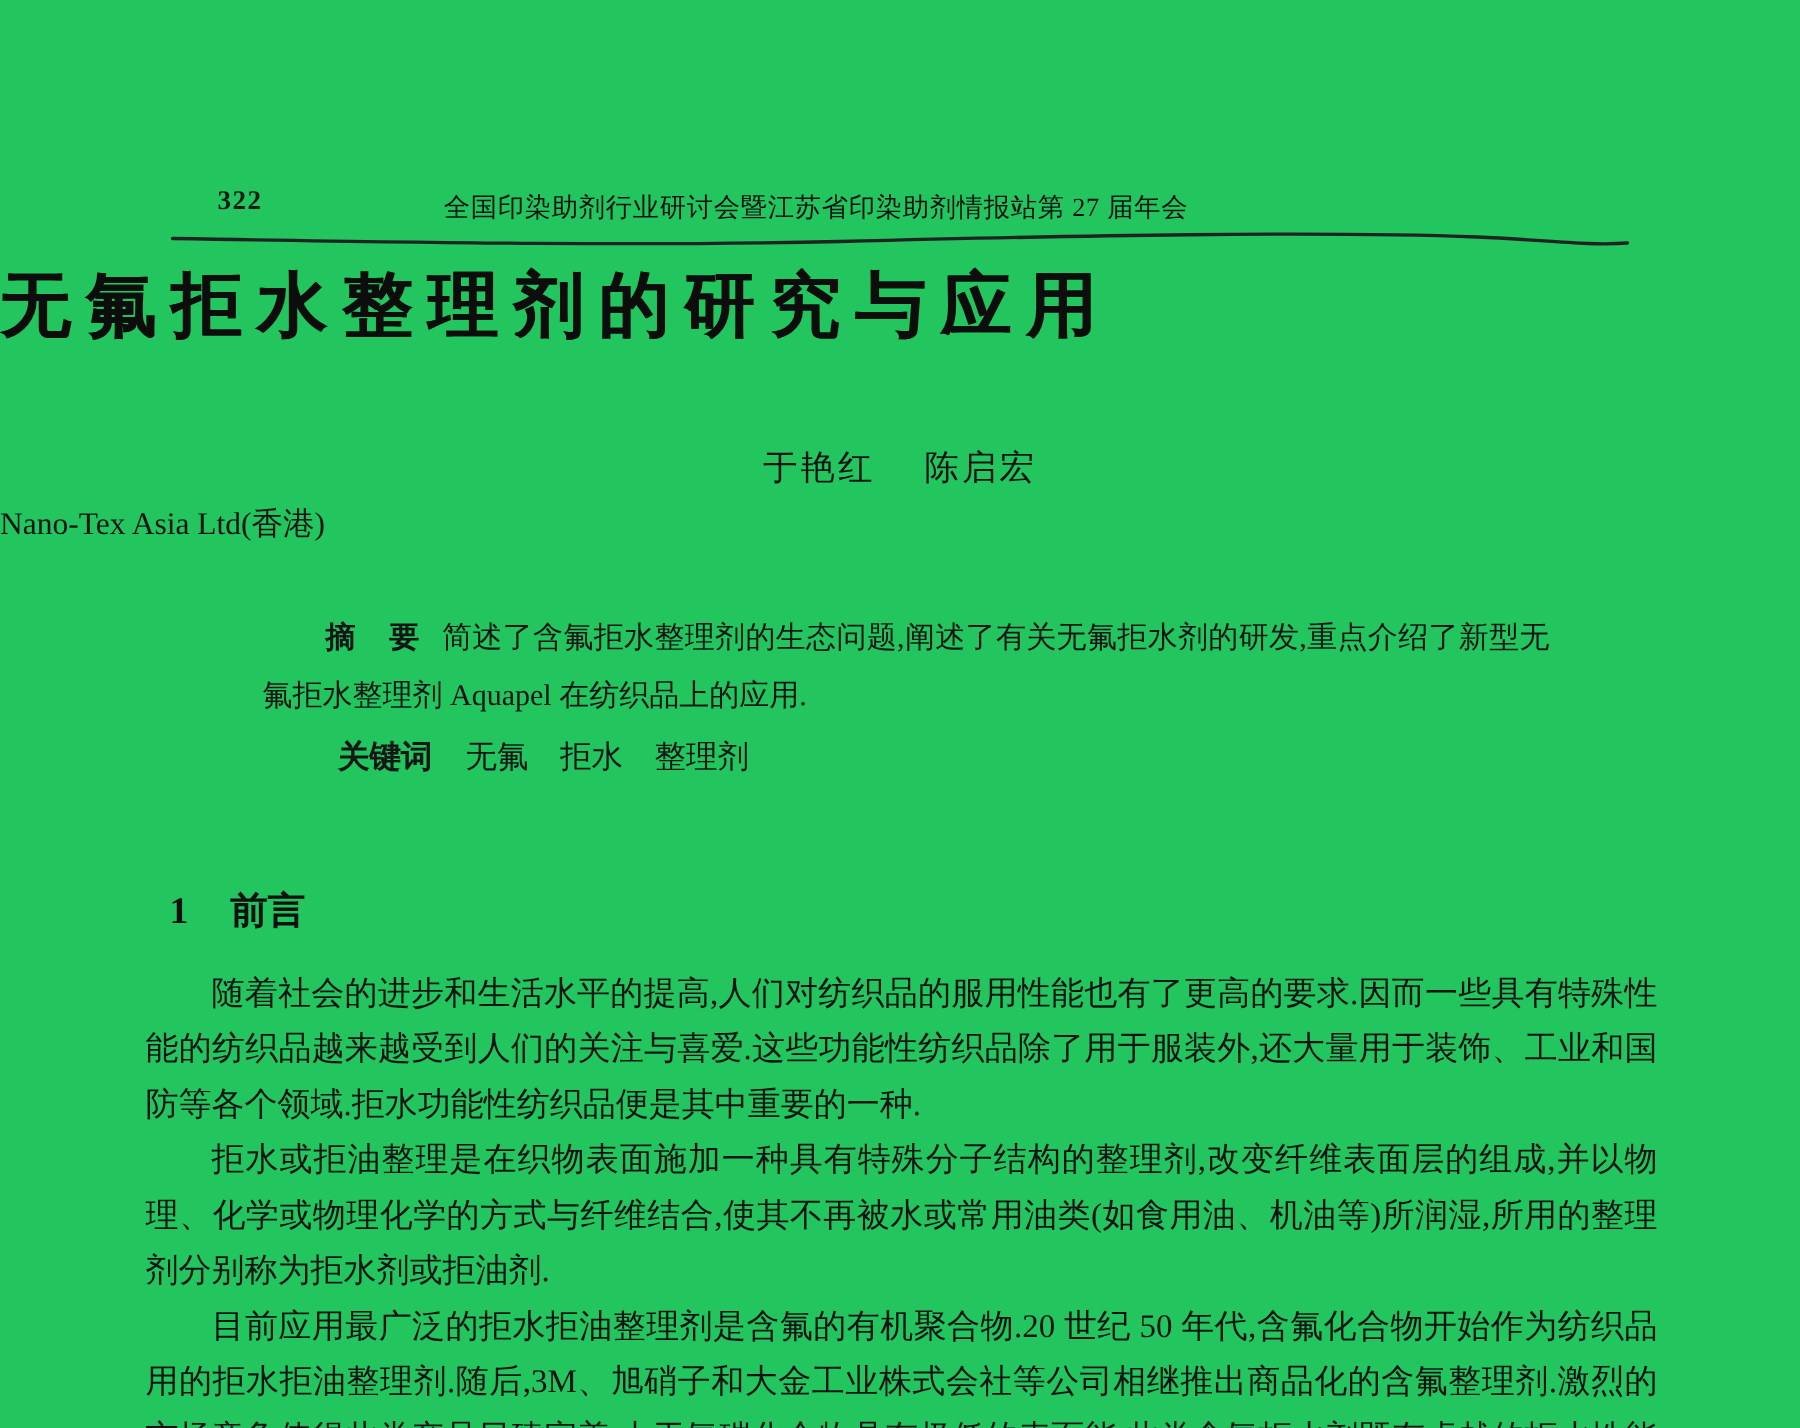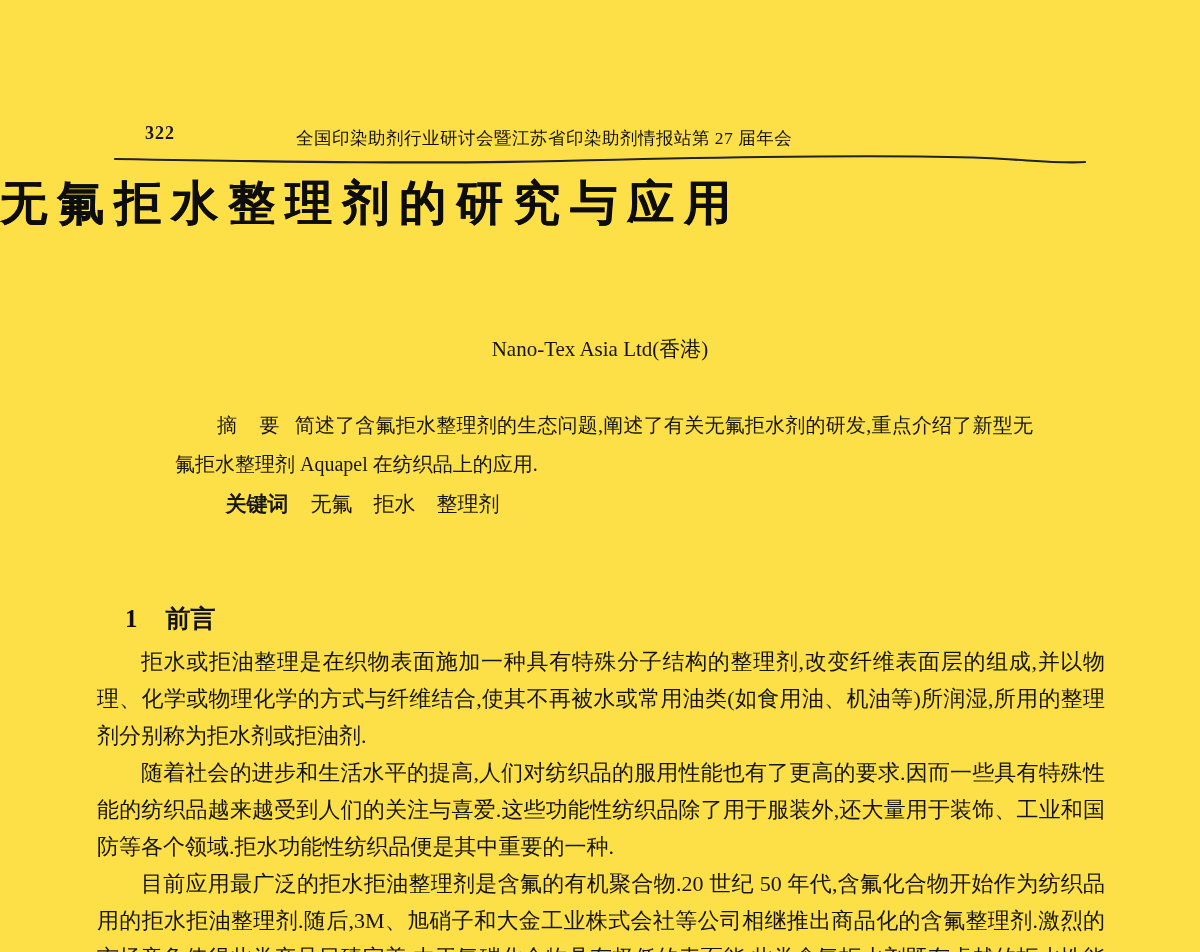--- a/index.html
+++ b/index.html
@@ -1,19 +1,19 @@
 <!DOCTYPE html>
 <html lang="zh"><head>
 <meta charset="utf-8">
 <style>
   html,body{margin:0;padding:0;background:#ffffff;}
   .page{
     position:relative;
     width:1200px;height:952px;
-    background:#fde047;
+    background:#22c55e;
     overflow:hidden;
     color:#1a1a1a;
     font-family:"Liberation Serif","DejaVu Serif",serif;
   }
   
   .page-number{
     position:absolute;left:145px;top:123px;
     font-size:18px;font-weight:bold;letter-spacing:1px;
     font-family:"Liberation Serif","DejaVu Serif",serif;
   }
@@ -34,40 +34,40 @@
     font-family:"DejaVu Serif","Liberation Serif",serif;
     text-shadow:0.6px 0 0 #0d0d0d;
   }
   .authors{
     position:absolute;left:0;top:296px;width:1200px;margin:0;
     text-align:center;font-size:23px;color:#141414;
     letter-spacing:2px;
   }
   .affiliation{
     position:absolute;left:0;top:335px;width:1200px;margin:0;
-    text-align:center;font-size:21px;color:#141414;
+    font-size:21px;color:#141414;
     font-family:"Liberation Serif","DejaVu Serif",serif;
   }
   
   .abstract{
     position:absolute;left:175px;top:406px;width:858px;margin:0;
     font-size:20px;line-height:39px;
     text-align:justify;text-indent:2.1em;
     color:#161616;
   }
-  .abstract .label{font-weight:normal;letter-spacing:1px;margin-right:14px;}
+  .abstract .label{font-weight:bold;letter-spacing:1px;margin-right:14px;}
   .keywords{
     position:absolute;left:175px;top:487px;width:858px;margin:0;
     font-size:21px;line-height:34px;text-indent:2.4em;
     color:#161616;
   }
   .keywords .label{font-weight:bold;margin-right:22px;}
   
   .section-heading{
-    position:absolute;left:113px;top:590px;margin:12px;
+    position:absolute;left:113px;top:590px;margin:0;
     font-size:25px;font-weight:bold;color:#101010;
     font-family:"Liberation Sans","DejaVu Sans",sans-serif;
   }
   .section-heading .sec-num{margin-right:28px;font-family:"Liberation Serif",serif;}
   
   .body-text{
     position:absolute;left:97px;top:643px;width:1008px;
     font-size:22px;line-height:37px;
     text-align:justify;
     color:#141414;
@@ -81,27 +81,28 @@
 
   <span class="page-number">322</span>
   <div class="header-title">全国印染助剂行业研讨会暨江苏省印染助剂情报站第 27 届年会</div>
 
   <svg class="header-rule" viewBox="0 0 1200 24" xmlns="http://www.w3.org/2000/svg">
     <path d="M115,11 C 300,14 430,16 560,13 C 720,9 880,6 985,10 C 1030,12 1060,16 1085,14" stroke="#222" stroke-width="2.2" fill="none" stroke-linecap="round"></path>
   </svg>
 
   <h1 class="article-title">无氟拒水整理剂的研究与应用</h1>
 
+  <div class="authors">于艳红　 陈启宏</div>
   <div class="affiliation">Nano-Tex Asia Ltd(香港)</div>
 
   <p class="abstract"><span class="label">摘　要</span><span>简述了含氟拒水整理剂的生态问题,阐述了有关无氟拒水剂的研发,重点介绍了新型无氟拒水整理剂 Aquapel 在纺织品上的应用.</span></p>
 
   <p class="keywords"><span class="label">关键词</span><span>无氟　拒水　整理剂</span></p>
 
   <h2 class="section-heading"><span class="sec-num">1</span><span>前言</span></h2>
 
   <div class="body-text">
+    <p>随着社会的进步和生活水平的提高,人们对纺织品的服用性能也有了更高的要求.因而一些具有特殊性能的纺织品越来越受到人们的关注与喜爱.这些功能性纺织品除了用于服装外,还大量用于装饰、工业和国防等各个领域.拒水功能性纺织品便是其中重要的一种.</p>
     <p>拒水或拒油整理是在织物表面施加一种具有特殊分子结构的整理剂,改变纤维表面层的组成,并以物理、化学或物理化学的方式与纤维结合,使其不再被水或常用油类(如食用油、机油等)所润湿,所用的整理剂分别称为拒水剂或拒油剂.</p>
-    <p>随着社会的进步和生活水平的提高,人们对纺织品的服用性能也有了更高的要求.因而一些具有特殊性能的纺织品越来越受到人们的关注与喜爱.这些功能性纺织品除了用于服装外,还大量用于装饰、工业和国防等各个领域.拒水功能性纺织品便是其中重要的一种.</p>
     <p>目前应用最广泛的拒水拒油整理剂是含氟的有机聚合物.20 世纪 50 年代,含氟化合物开始作为纺织品用的拒水拒油整理剂.随后,3M、旭硝子和大金工业株式会社等公司相继推出商品化的含氟整理剂.激烈的市场竞争使得此类产品日臻完善.由于氟碳化合物具有极低的表面能,此类含氟拒水剂既有卓越的拒水性能又</p>
   </div>
 
 </div>
 
 </body></html>

